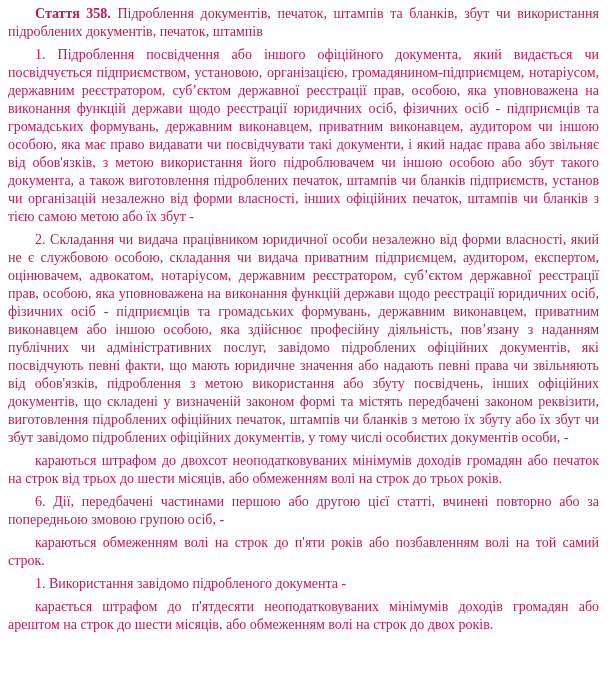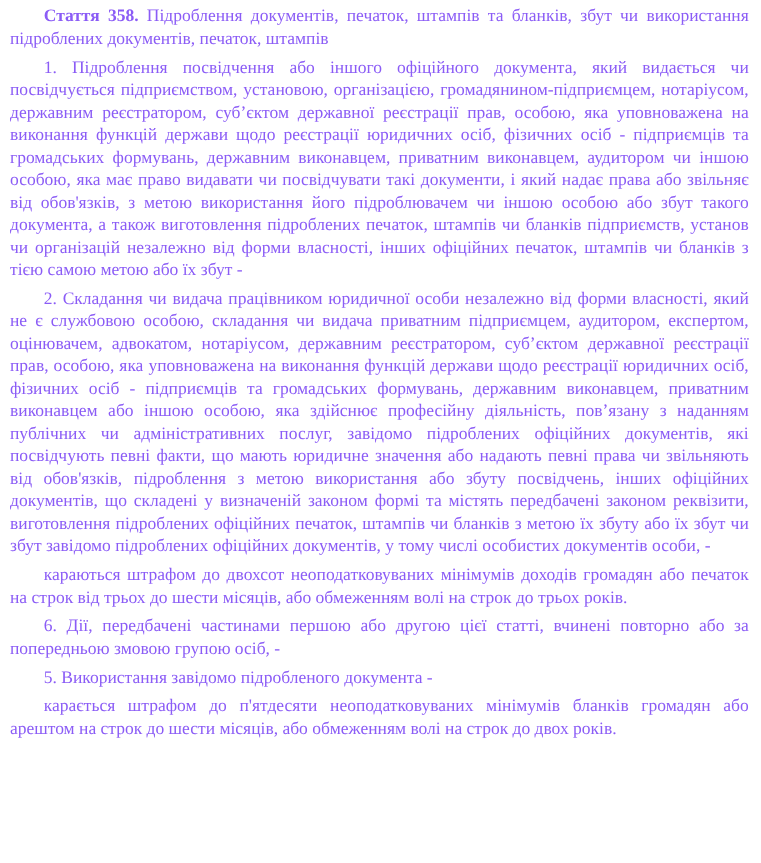--- a/index.html
+++ b/index.html
@@ -10,21 +10,21 @@
   .doc {
     width: 609px;
     height: 690px;
     box-sizing: border-box;
     padding: 5px 10px 0 8px;
     overflow: hidden;
     background: #ffffff;
     font-family: "Liberation Serif", "DejaVu Serif", serif;
     font-size: 14px;
     line-height: 18px;
-    color: #8b5cf6;
+    color: #be185d;
     text-align: justify;
   }
   .para {
     margin: 5px 0;
     text-indent: 27px;
   }
   .para.title {
     margin-top: 0;
   }
   .article-number {
@@ -34,15 +34,16 @@
 </head>
 <body>
 
 <div class="doc">
   <p class="para title"><span class="article-number">Стаття 358.</span><span> Підроблення документів, печаток, штампів та бланків, збут чи використання підроблених документів, печаток, штампів</span></p>
 
   <p class="para">1. Підроблення посвідчення або іншого офіційного документа, який видається чи посвідчується підприємством, установою, організацією, громадянином-підприємцем, нотаріусом, державним реєстратором, суб’єктом державної реєстрації прав, особою, яка уповноважена на виконання функцій держави щодо реєстрації юридичних осіб, фізичних осіб - підприємців та громадських формувань, державним виконавцем, приватним виконавцем, аудитором чи іншою особою, яка має право видавати чи посвідчувати такі документи, і який надає права або звільняє від обов'язків, з метою використання його підроблювачем чи іншою особою або збут такого документа, а також виготовлення підроблених печаток, штампів чи бланків підприємств, установ чи організацій незалежно від форми власності, інших офіційних печаток, штампів чи бланків з тією самою метою або їх збут -</p>
   <p class="para">2. Складання чи видача працівником юридичної особи незалежно від форми власності, який не є службовою особою, складання чи видача приватним підприємцем, аудитором, експертом, оцінювачем, адвокатом, нотаріусом, державним реєстратором, суб’єктом державної реєстрації прав, особою, яка уповноважена на виконання функцій держави щодо реєстрації юридичних осіб, фізичних осіб - підприємців та громадських формувань, державним виконавцем, приватним виконавцем або іншою особою, яка здійснює професійну діяльність, пов’язану з наданням публічних чи адміністративних послуг, завідомо підроблених офіційних документів, які посвідчують певні факти, що мають юридичне значення або надають певні права чи звільняють від обов'язків, підроблення з метою використання або збуту посвідчень, інших офіційних документів, що складені у визначеній законом формі та містять передбачені законом реквізити, виготовлення підроблених офіційних печаток, штампів чи бланків з метою їх збуту або їх збут чи збут завідомо підроблених офіційних документів, у тому числі особистих документів особи, -</p>
   <p class="para">караються штрафом до двохсот неоподатковуваних мінімумів доходів громадян або печаток на строк від трьох до шести місяців, або обмеженням волі на строк до трьох років.</p>
   <p class="para">6. Дії, передбачені частинами першою або другою цієї статті, вчинені повторно або за попередньою змовою групою осіб, -</p>
-  <p class="para">5. Використання завідомо підробленого документа -</p>
-  <p class="para">карається штрафом до п'ятдесяти неоподатковуваних мінімумів бланків громадян або арештом на строк до шести місяців, або обмеженням волі на строк до двох років.</p>
+  <p class="para">караються обмеженням волі на строк до п'яти років або позбавленням волі на той самий строк.</p>
+  <p class="para">1. Використання завідомо підробленого документа -</p>
+  <p class="para">карається штрафом до п'ятдесяти неоподатковуваних мінімумів доходів громадян або арештом на строк до шести місяців, або обмеженням волі на строк до двох років.</p>
 </div>
 
 </body></html>

